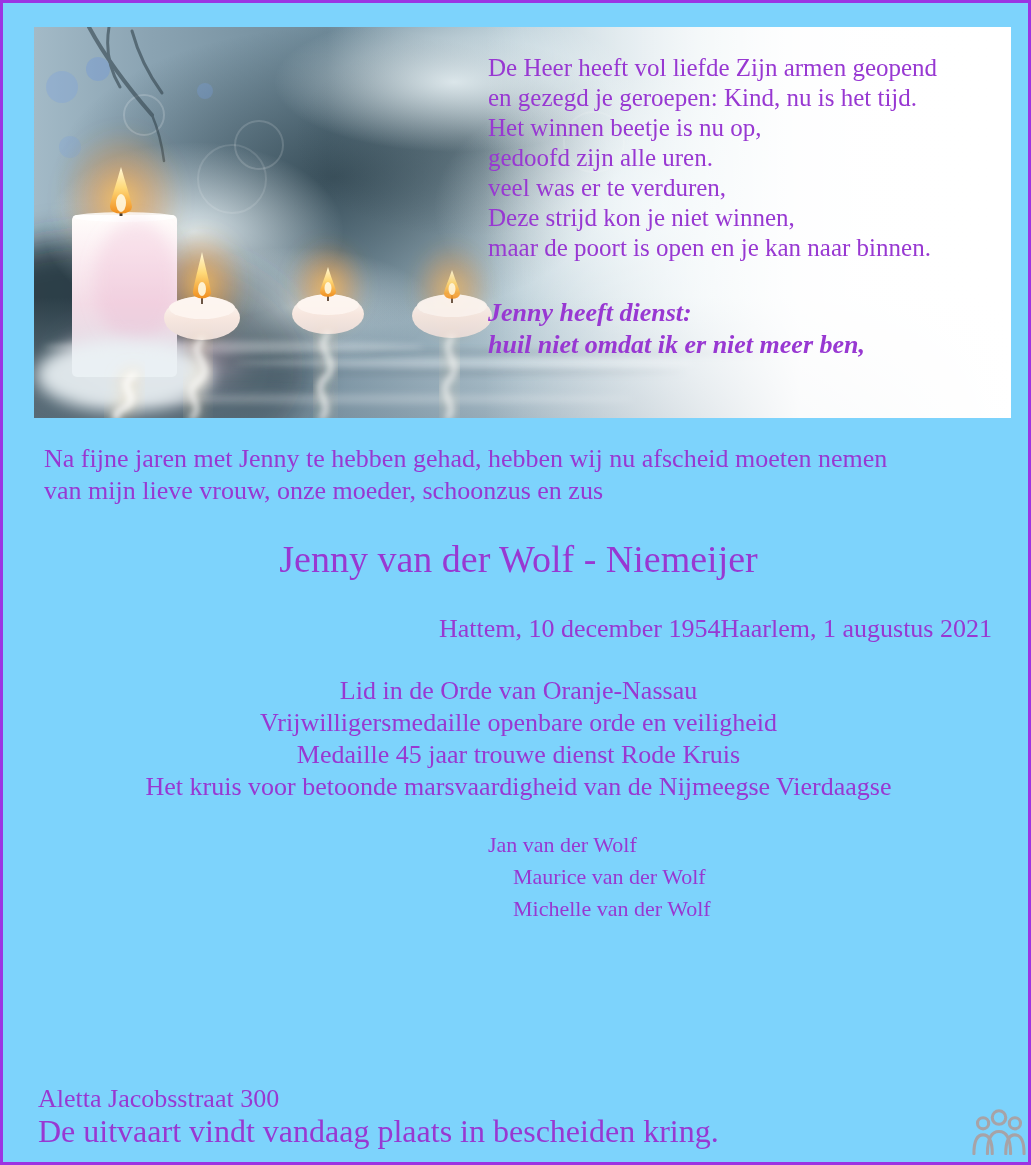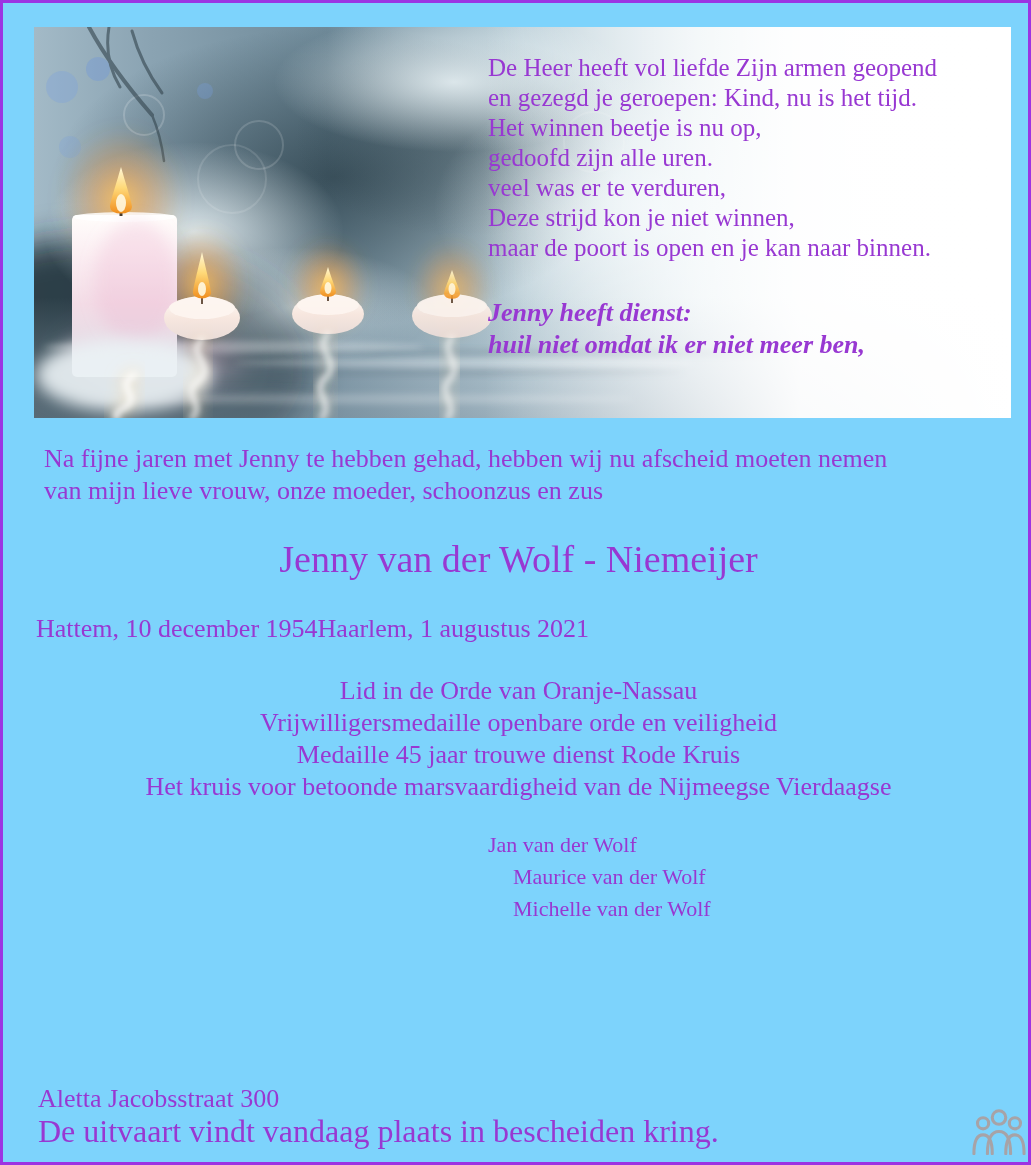--- a/index.html
+++ b/index.html
@@ -28,21 +28,21 @@
   .quote-line{white-space:nowrap;}
   
   .intro{position:absolute;left:33px;top:440px;font-size:26px;line-height:32px;margin-left:8px;}
   .deceased-name{
     position:absolute;left:0;top:533px;width:1031px;margin:0;
     text-align:center;font-size:38px;font-weight:normal;line-height:46px;
     color:#9838d2;
   }
   .dates-row{
     position:absolute;left:33px;right:36px;top:610px;
-    display:flex;justify-content:flex-start;
+    display:flex;justify-content:flex-end;
     font-size:26px;line-height:32px;
   }
   .honors{
     position:absolute;left:0;top:672px;width:1031px;
     text-align:center;font-size:26px;line-height:32px;
   }
   .relatives{position:absolute;left:485px;top:826px;font-size:22px;line-height:32px;}
   .relative-line{padding-left:25px;}
   .relative-line.first{padding-left:0;}
   .address{position:absolute;left:35px;top:1016px;font-size:26px;line-height:32px;white-space:pre-wrap;}

